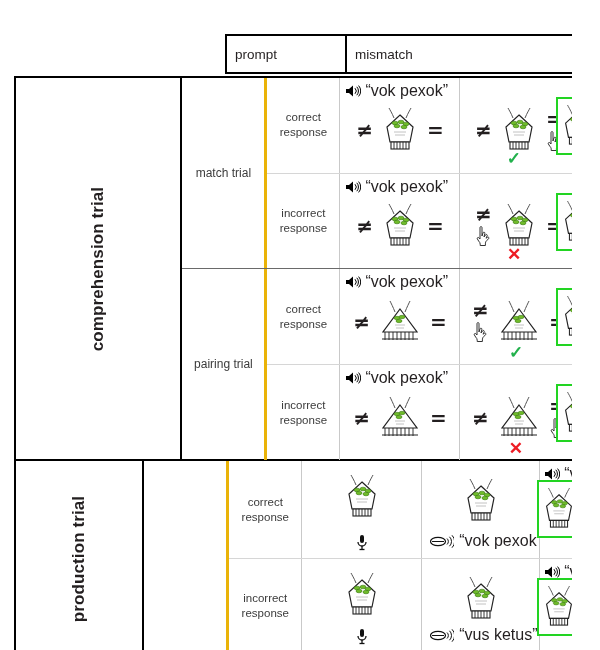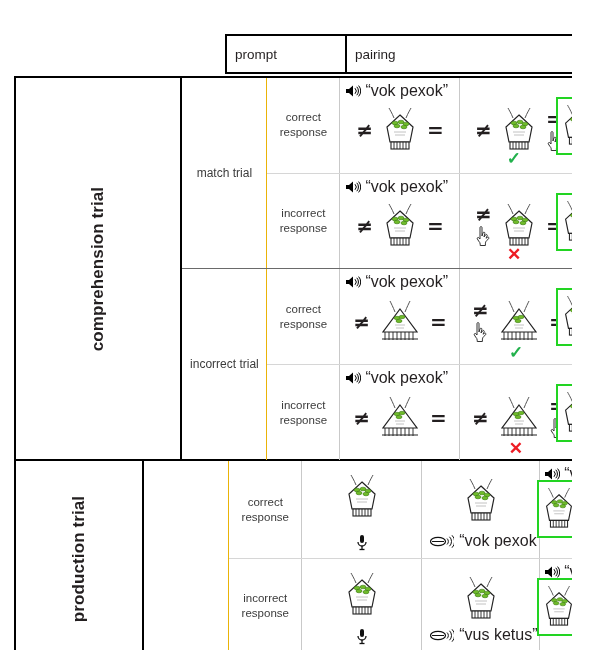--- a/index.html
+++ b/index.html
@@ -74,21 +74,21 @@
   }
 
   
   .blockbody { flex: 1 1 auto; display: flex; flex-direction: column; }
 
   .trialgroup { display: flex; box-sizing: border-box; }
   .tg-border  { border-bottom: 1.5px solid #6a6a6a; }
 
   .tlabel {
     flex: 0 0 85px;
-    border-right: 1px solid #eab308;
+    border-right: 3px solid #eab308;
     display: flex; align-items: center; justify-content: center;
     text-align: center;
     font-size: 12px;
     line-height: 1.25;
     color: #3b3b3b;
     box-sizing: border-box;
   }
   .rowsbox { flex: 1 1 auto; display: flex; flex-direction: column; }
 
   .trow {
@@ -194,21 +194,21 @@
 </head>
 <body>
 
 <div id="root">
 
   <div class="hdr-row">
     <div class="hdr-cell hdr-prompt">
       <span>prompt</span>
     </div>
     <div class="hdr-cell hdr-resp">
-      <span>pairing</span>
+      <span>mismatch</span>
     </div>
   </div>
 
   <div class="grid">
 
     <div class="block block-compr">
       <div class="vlabel">
         <span>comprehension trial</span>
       </div>
 
@@ -400,21 +400,21 @@
                   </span>
                 </div>
               </div>
             </div>
 
           </div>
         </div>
 
         <div class="trialgroup" style="height:191px">
           <div class="tlabel">
-            <span>incorrect trial</span>
+            <span>pairing trial</span>
           </div>
           <div class="rowsbox">
 
             <div class="trow trow-sep" style="height:96px">
               <div class="rlabel">
                 <span>correct response</span>
               </div>
 
               <div class="cell cell-prompt">
                 <div class="audioline">

